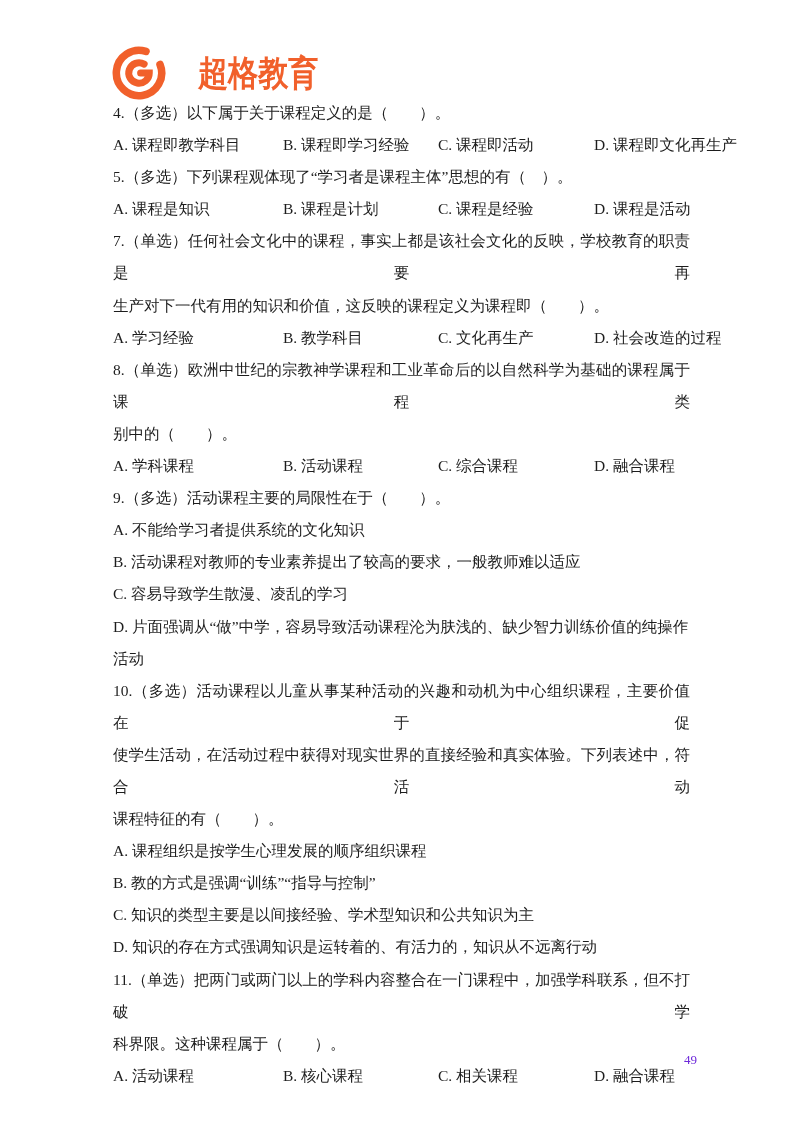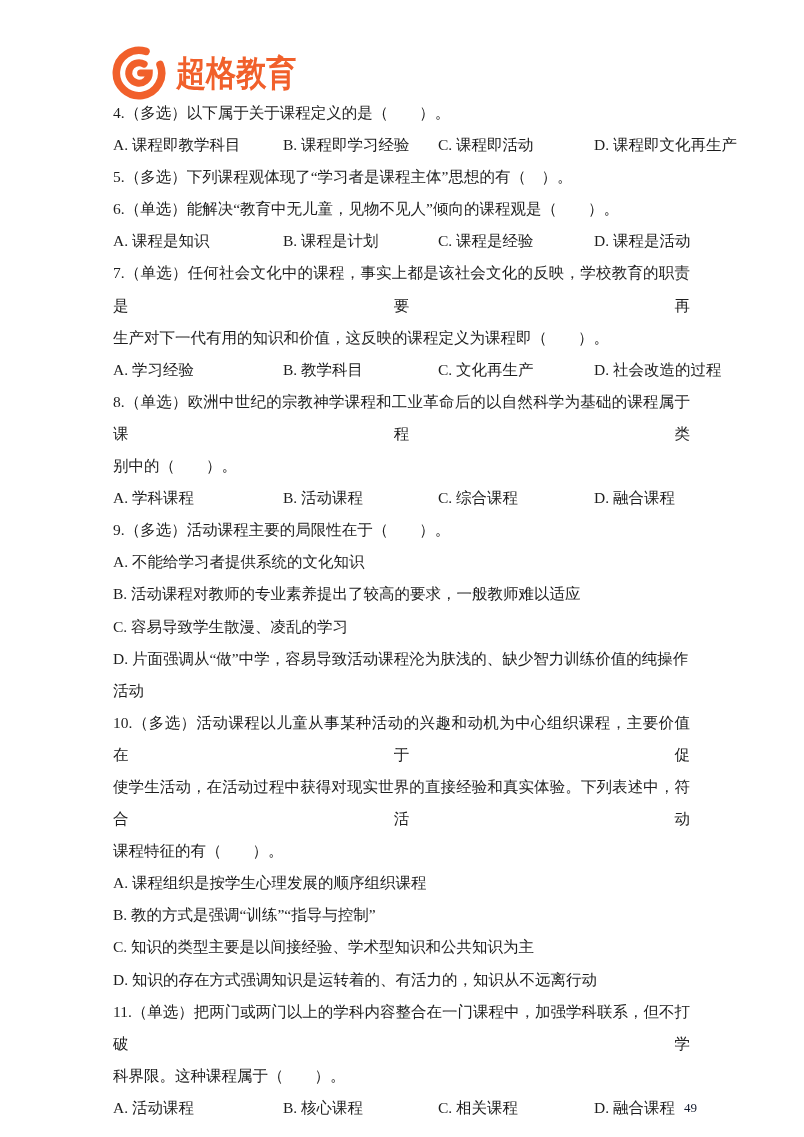--- a/index.html
+++ b/index.html
@@ -14,20 +14,21 @@
     color: #1d1d1d;
     overflow: hidden;
   }
   .logo {
     position: absolute;
     left: 112px;
     top: 45px;
     height: 56px;
     display: flex;
     align-items: center;
+    gap: 22px;
   }
   .logo-icon { width: 54px; height: 54px; display: block; }
   .logo-text {
     display: inline-block;
     font-family: "DejaVu Sans", "Liberation Sans", sans-serif;
     font-weight: bold;
     font-size: 35px;
     letter-spacing: 0px;
     transform: scaleX(0.86);
     transform-origin: left center;
@@ -48,43 +49,41 @@
   .opt  { flex: none; overflow: visible; }
   .opt-a { width: 146px; }
   .opt-b { width: 143px; margin-left: 12px; }
   .opt-c { width: 144px; }
   .opt-d { flex: 1; }
   .page-number {
     position: absolute;
     left: 684px;
     top: 1052px;
     font-size: 13px;
-    color: #0f172a;
+    color: #6d28d9;
     font-family: "Liberation Serif", serif;
-    margin-top: 48px;
   }
 </style>
 </head>
 <body>
 
 <div class="page">
 
   <div class="logo">
     <svg class="logo-icon" viewBox="0 0 100 100" aria-hidden="true">
       <path d="M 62.98 10.05 A 42 42 0 1 0 88.94 34.26" fill="none" stroke="#F1602B" stroke-width="14" stroke-linecap="round"></path>
       <path d="M 59.5 33.5 A 19 19 0 1 0 69 50 L 53 50" fill="none" stroke="#F1602B" stroke-width="13" stroke-linecap="round"></path>
     </svg>
     <span class="logo-text" style="color: rgb(241, 96, 43);">超格教育</span>
   </div>
 
   <div class="content">
       <div class="line">4.（多选）以下属于关于课程定义的是（　　）。</div>
       <div class="line opts"><span class="opt opt-a">A. 课程即教学科目</span><span class="opt opt-b">B. 课程即学习经验</span><span class="opt opt-c">C. 课程即活动</span><span class="opt opt-d">D. 课程即文化再生产</span></div>
       <div class="line">5.（多选）下列课程观体现了“学习者是课程主体”思想的有（　）。</div>
-      <div class="line">6.（单选）能解决“教育中无儿童，见物不见人”倾向的课程观是（　　）。</div>
       <div class="line opts"><span class="opt opt-a">A. 课程是知识</span><span class="opt opt-b">B. 课程是计划</span><span class="opt opt-c">C. 课程是经验</span><span class="opt opt-d">D. 课程是活动</span></div>
       <div class="line justify">7.（单选）任何社会文化中的课程，事实上都是该社会文化的反映，学校教育的职责是要再</div>
       <div class="line">生产对下一代有用的知识和价值，这反映的课程定义为课程即（　　）。</div>
       <div class="line opts"><span class="opt opt-a">A. 学习经验</span><span class="opt opt-b">B. 教学科目</span><span class="opt opt-c">C. 文化再生产</span><span class="opt opt-d">D. 社会改造的过程</span></div>
       <div class="line justify">8.（单选）欧洲中世纪的宗教神学课程和工业革命后的以自然科学为基础的课程属于课程类</div>
       <div class="line">别中的（　　）。</div>
       <div class="line opts"><span class="opt opt-a">A. 学科课程</span><span class="opt opt-b">B. 活动课程</span><span class="opt opt-c">C. 综合课程</span><span class="opt opt-d">D. 融合课程</span></div>
       <div class="line">9.（多选）活动课程主要的局限性在于（　　）。</div>
       <div class="line">A. 不能给学习者提供系统的文化知识</div>
       <div class="line">B. 活动课程对教师的专业素养提出了较高的要求，一般教师难以适应</div>

